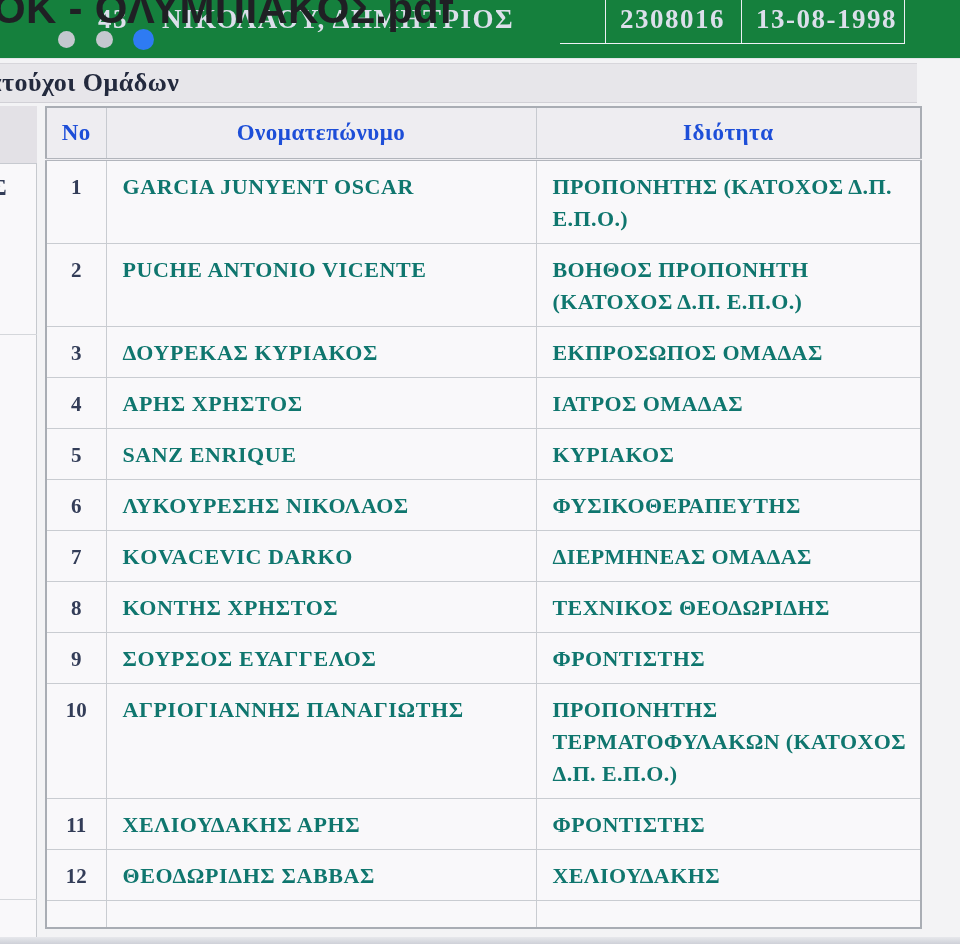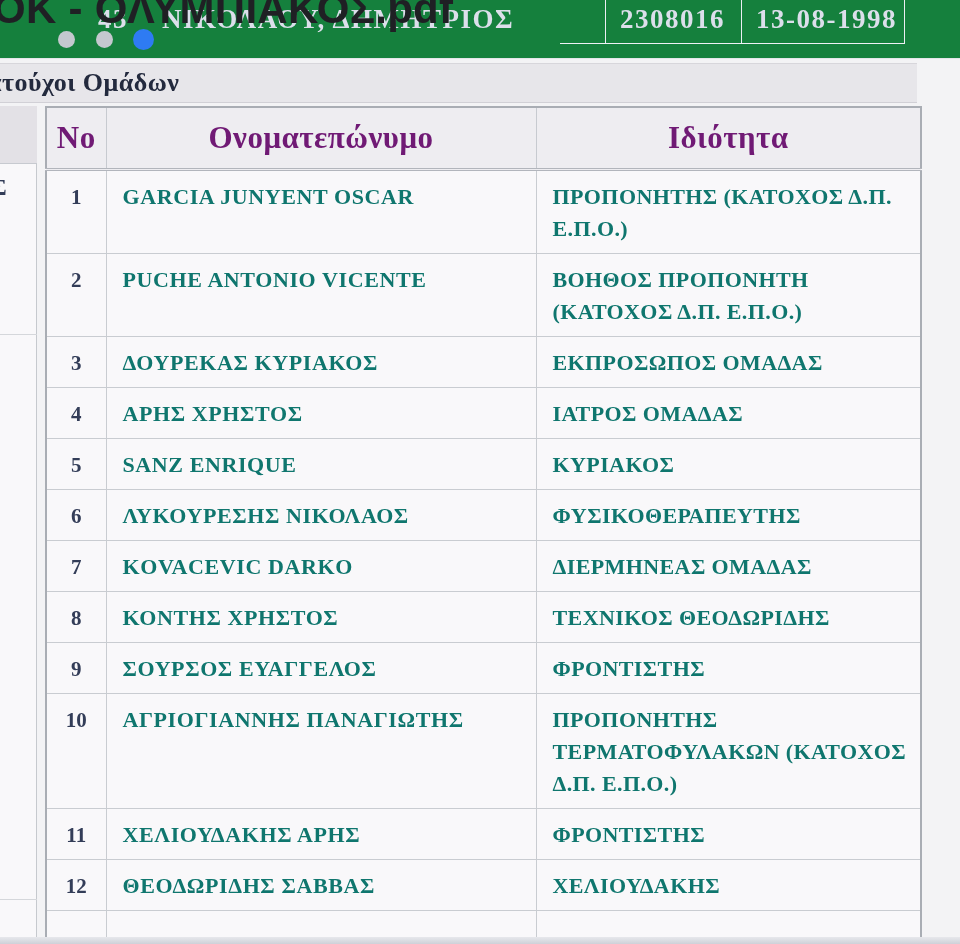--- a/index.html
+++ b/index.html
@@ -58,21 +58,21 @@
 
   
   table.officials{
     position:absolute;left:45px;top:47px;width:875px;
     border-collapse:collapse;table-layout:fixed;
     background:#f9f8fa;border:2px solid #a9adb4;
   }
   .c-no{width:60px;}.c-name{width:430px;}.c-role{width:385px;}
   .officials th{
     background:#eeedf1;border:1px solid #c7cad0;border-bottom:3px double #b2b5bc;
-    font-weight:700;font-size:31px;color:#701a75;letter-spacing:0.5px;
+    font-weight:700;font-size:23px;color:#1d4ed8;letter-spacing:0.5px;
     padding:12px 4px;text-align:center;
   }
   .officials td{
     border:1px solid #c9ccd1;vertical-align:top;
     font-weight:700;font-size:22px;line-height:32px;color:#0f766e;
     padding:10px 10px 8px 16px;
   }
   .officials td.td-no{text-align:center;padding:10px 2px 8px 2px;font-size:21px;color:#333d58;}
   .officials td.td-name{letter-spacing:0.6px;}
   .officials td.td-role{letter-spacing:0.4px;}

